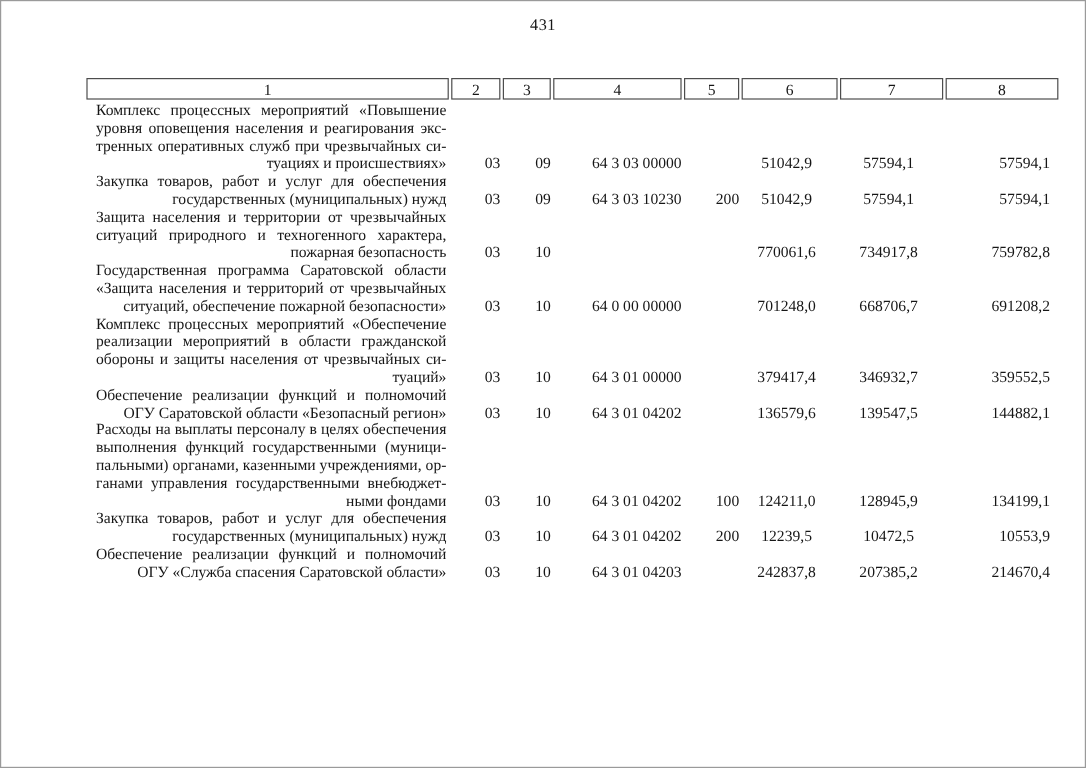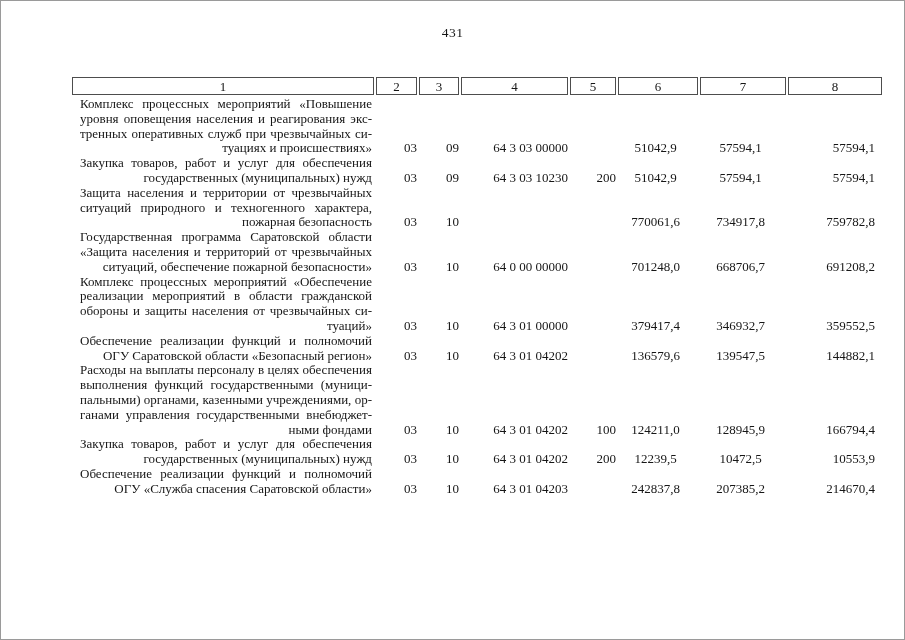--- a/index.html
+++ b/index.html
@@ -11,21 +11,21 @@
     color: #161616;
     position: relative;
     overflow: hidden;
   }
   .frame {
     position: absolute; inset: 0;
     border: 1px solid #9a9a9a;
     pointer-events: none;
   }
   .pagenum {
-    padding-top: 25px;
+    padding-top: 13px;
     text-align: center;
     font-size: 13.5px;
     letter-spacing: 0.5px;
   }
   table.budget {
     border-collapse: separate;
     border-spacing: 2px 0;
     table-layout: fixed;
     width: 814px;
     margin: 36px 0 0 70px;
@@ -174,21 +174,21 @@
             <div class="jline">пальными) органами, казенными учреждениями, ор-</div>
             <div class="jline">ганами управления государственными внебюджет-</div>
             <div class="lline">ными фондами</div>
           </td>
           <td class="c2">03</td>
           <td class="c3">10</td>
           <td class="c4">64 3 01 04202</td>
           <td class="c5">100</td>
           <td class="c6">124211,0</td>
           <td class="c7">128945,9</td>
-          <td class="c8">166794,4</td>
+          <td class="c8">134199,1</td>
         </tr>
         <tr>
           <td class="c1">
             <div class="jline">Закупка товаров, работ и услуг для обеспечения</div>
             <div class="lline">государственных (муниципальных) нужд</div>
           </td>
           <td class="c2">03</td>
           <td class="c3">10</td>
           <td class="c4">64 3 01 04202</td>
           <td class="c5">200</td>

